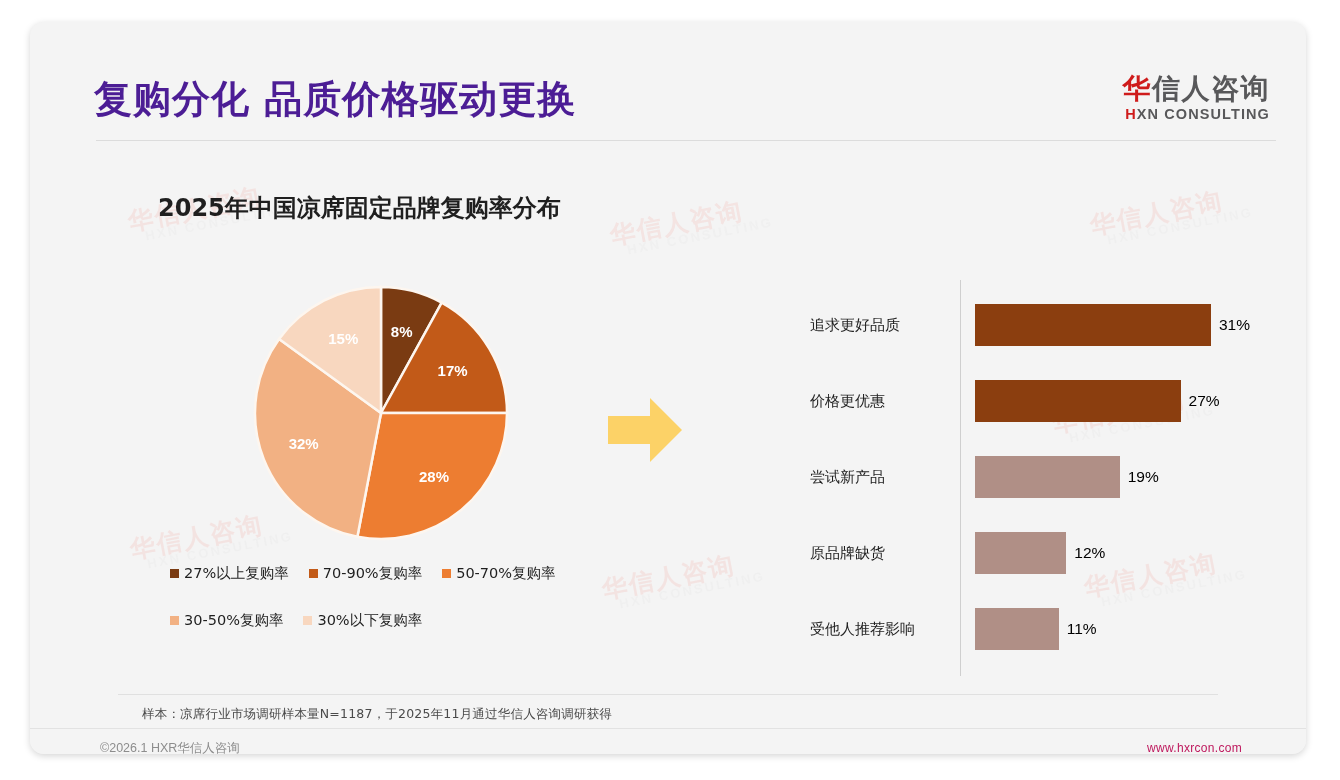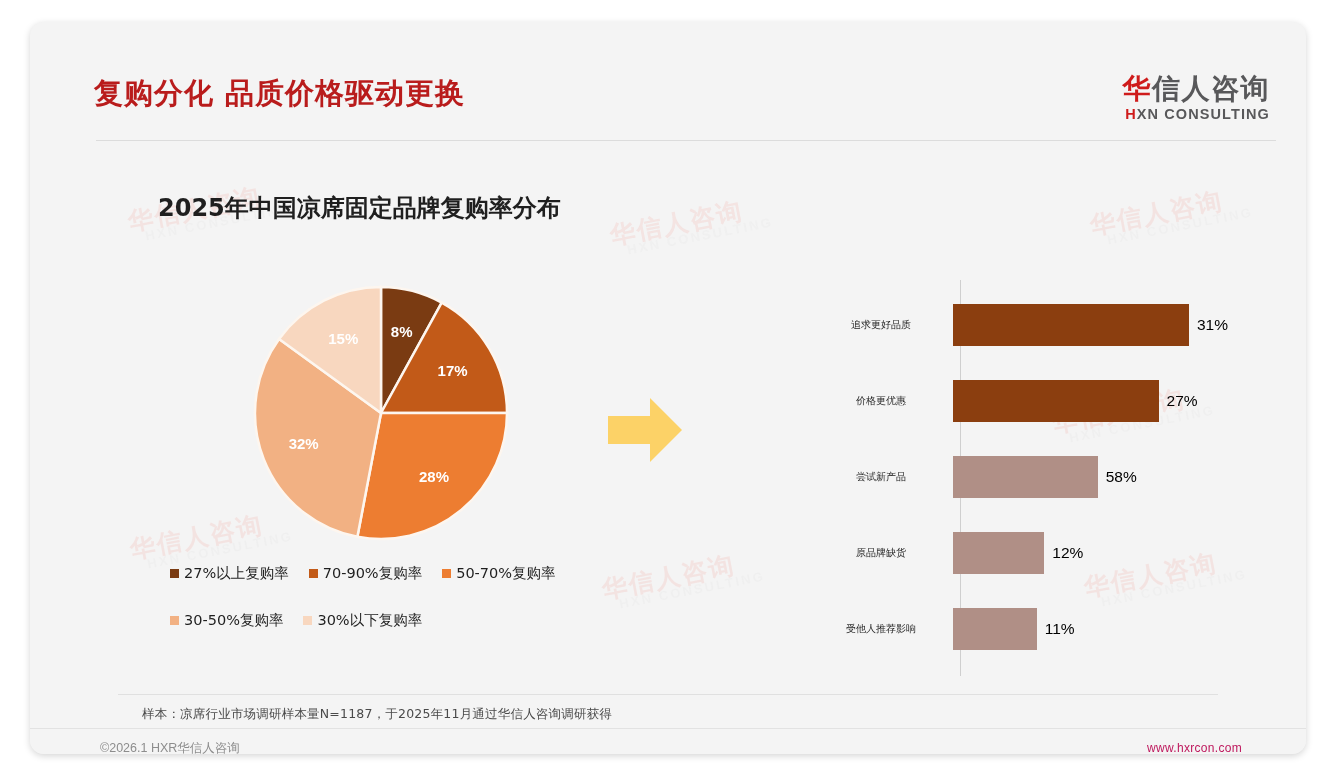--- a/index.html
+++ b/index.html
@@ -64,23 +64,23 @@
     letter-spacing: 2.3px;
     margin-left: 14px;
     margin-top: -3px;
   }
 
   
   .slide-title {
     position: absolute;
     left: 64px;
     top: 52px;
-    font-size: 29px;
-    font-weight: bold;
-    color: #b91c1c;
+    font-size: 38px;
+    font-weight: bold;
+    color: #4c1d95;
     letter-spacing: 1px;
     white-space: nowrap;
     z-index: 6;
     font-family: "DejaVu Sans", sans-serif;
   }
 
   .logo-block {
     position: absolute;
     right: 36px;
     top: 52px;
@@ -205,23 +205,23 @@
   .bar-row {
     position: absolute;
     left: 0;
     height: 42px;
     display: flex;
     align-items: center;
     width: 100%;
   }
   .bar-cat {
     width: 142px;
-    text-align: center;
-    padding-right: 1px;
-    font-size: 10px;
+    text-align: left;
+    padding-right: 23px;
+    font-size: 15px;
     color: #1f1f1f;
     white-space: nowrap;
     font-family: "DejaVu Sans", sans-serif;
   }
   .bar-fill {
     height: 42px;
     flex: 0 0 auto;
   }
   .bar-value {
     font-size: 15.5px;
@@ -404,21 +404,21 @@
             <div class="bar-value">31%</div>
           </div>
           <div class="bar-row" style="top: 100px;">
             <div class="bar-cat">价格更优惠</div>
             <div class="bar-fill" style="width: 205.548px; background: rgb(139, 62, 15);"></div>
             <div class="bar-value">27%</div>
           </div>
           <div class="bar-row" style="top: 176px;">
             <div class="bar-cat">尝试新产品</div>
             <div class="bar-fill" style="width: 144.645px; background: rgb(176, 143, 134);"></div>
-            <div class="bar-value">58%</div>
+            <div class="bar-value">19%</div>
           </div>
           <div class="bar-row" style="top: 252px;">
             <div class="bar-cat">原品牌缺货</div>
             <div class="bar-fill" style="width: 91.3548px; background: rgb(176, 143, 134);"></div>
             <div class="bar-value">12%</div>
           </div>
           <div class="bar-row" style="top: 328px;">
             <div class="bar-cat">受他人推荐影响</div>
             <div class="bar-fill" style="width: 83.7419px; background: rgb(176, 143, 134);"></div>
             <div class="bar-value">11%</div>

